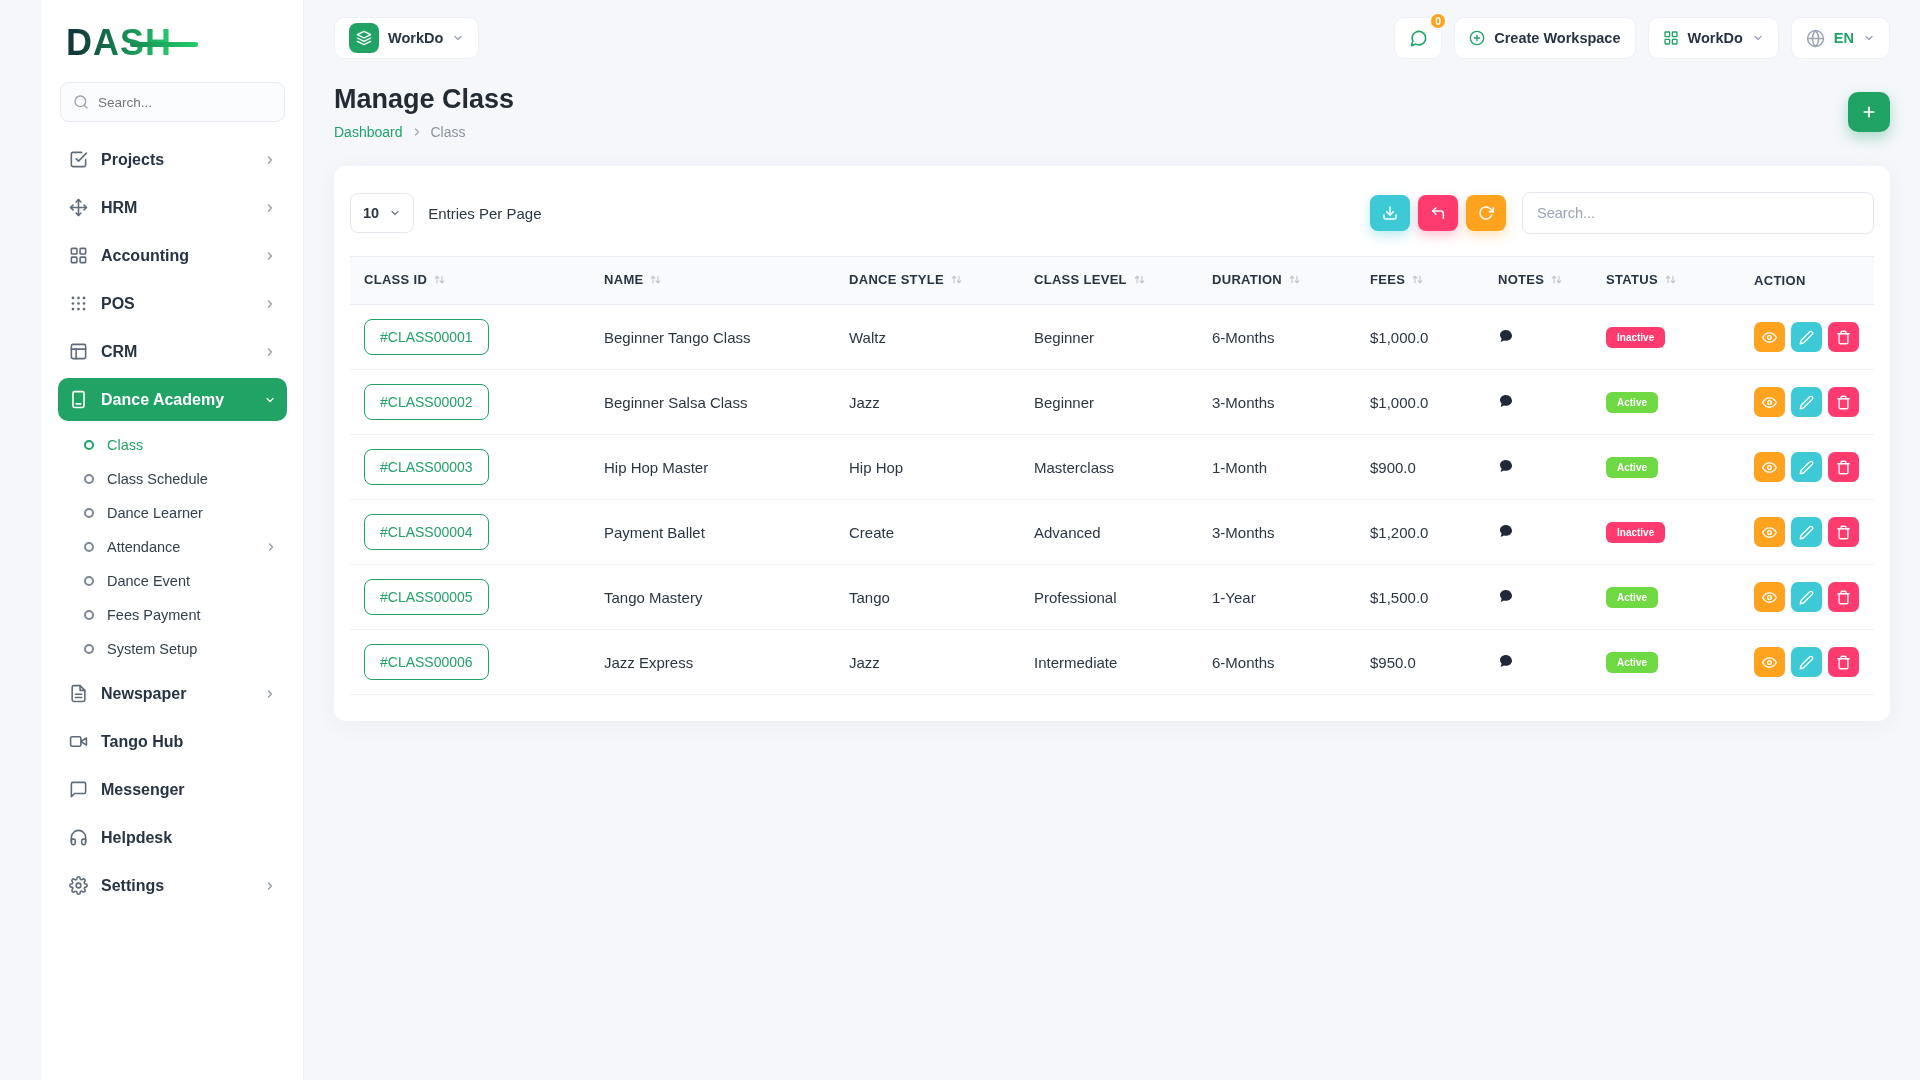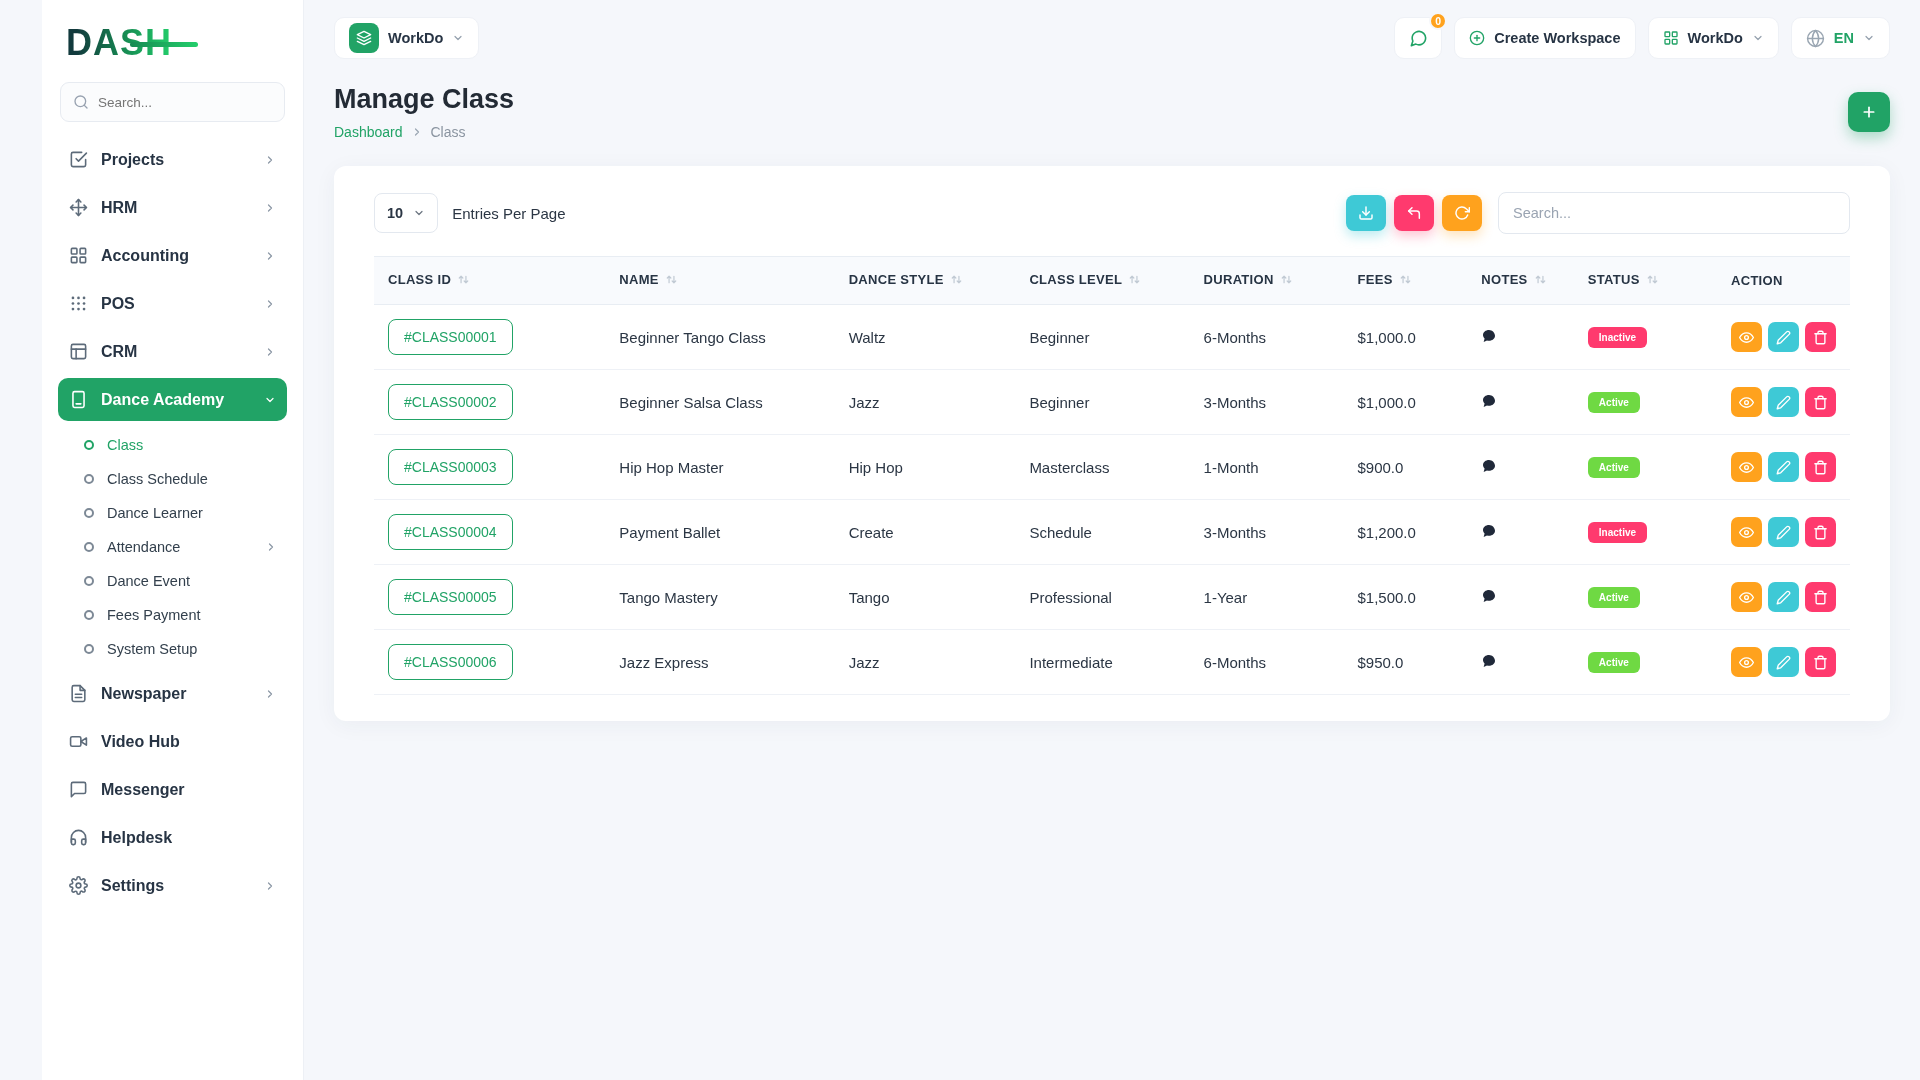--- a/index.html
+++ b/index.html
@@ -54,21 +54,21 @@
   .page-head { display:flex; align-items:center; justify-content:space-between; margin-top:8px; }
   .page-title { font-size:27px; font-weight:700; color:#232b35; margin-bottom:9px; }
   .breadcrumb { display:flex; align-items:center; gap:8px; font-size:14px; }
   .breadcrumb a { color:#21a366; text-decoration:none; cursor:pointer; }
   .breadcrumb .sep { color:#9aa6b2; display:flex; }
   .breadcrumb .current { color:#8a94a0; }
   .add-btn { width:42px; height:40px; border-radius:10px; border:none; background:#21a366; color:#fff; display:flex;
           align-items:center; justify-content:center; cursor:pointer; box-shadow:0 6px 14px rgba(33,163,102,.35); }
 
   
-  .card { background:#fff; border-radius:12px; box-shadow:0 4px 22px rgba(40,50,70,.05); margin-top:26px; padding:26px 40px; }
+  .card { background:#fff; border-radius:12px; box-shadow:0 4px 22px rgba(40,50,70,.05); margin-top:26px; padding:26px 16px; }
   .card-toolbar { display:flex; align-items:center; justify-content:space-between; }
   .ct-left { display:flex; align-items:center; gap:14px; }
   .select-pill { display:flex; align-items:center; gap:10px; border:1px solid #e3e8ef; border-radius:8px; height:40px;
           padding:0 12px; font-size:14.5px; font-weight:600; color:#2b3644; cursor:pointer; background:#fff; }
   .ct-label { font-size:15px; color:#2b3644; font-weight:500; }
   .ct-right { display:flex; align-items:center; gap:8px; }
   .tool-btn { width:40px; height:36px; border:none; border-radius:8px; color:#fff; display:flex; align-items:center;
           justify-content:center; cursor:pointer; }
   .tool-export { background:#3ec9d6; box-shadow:0 5px 12px rgba(62,201,214,.35); }
   .tool-undo { background:#ff3a6e; box-shadow:0 5px 12px rgba(255,58,110,.3); }
@@ -287,21 +287,21 @@
           </span>
       </a>
 
       <a class="menu-item">
         <span class="mi-icon">
             <svg class="ic" viewBox="0 0 24 24" fill="none" stroke="currentColor" stroke-width="2" stroke-linecap="round" stroke-linejoin="round">
               <rect x="2" y="6" width="13" height="12" rx="2"></rect>
               <polygon points="22 7.5 15 12 22 16.5 22 7.5"></polygon>
             </svg>
           </span>
-        <span>Video Hub</span>
+        <span>Tango Hub</span>
       </a>
 
       <a class="menu-item">
         <span class="mi-icon">
             <svg class="ic" viewBox="0 0 24 24" fill="none" stroke="currentColor" stroke-width="2" stroke-linecap="round" stroke-linejoin="round">
               <path d="M21 15a2 2 0 0 1-2 2H7l-4 4V5a2 2 0 0 1 2-2h14a2 2 0 0 1 2 2z"></path>
             </svg>
           </span>
         <span>Messenger</span>
       </a>
@@ -625,21 +625,21 @@
                     </svg>
                   </button>
             </div>
               </td>
           </tr>
 
           <tr>
             <td><span class="id-badge">#CLASS00004</span></td>
             <td>Payment Ballet</td>
             <td>Create</td>
-            <td>Schedule</td>
+            <td>Advanced</td>
             <td>3-Months</td>
             <td>$1,200.0</td>
             <td><span class="note-btn">
                   <svg class="ic16" viewBox="0 0 24 24" fill="currentColor" stroke="none">
                     <path d="M12 3C6.9 3 3 6.4 3 10.5c0 2 .9 3.8 2.4 5.1L4 21l5-2.2c.9.3 1.9.4 3 .4 5.1 0 9-3.4 9-7.5S17.1 3 12 3z"></path>
                   </svg>
                 </span></td>
             <td><span class="status-badge badge-inactive">Inactive</span></td>
             <td>
                 <div class="actions">

